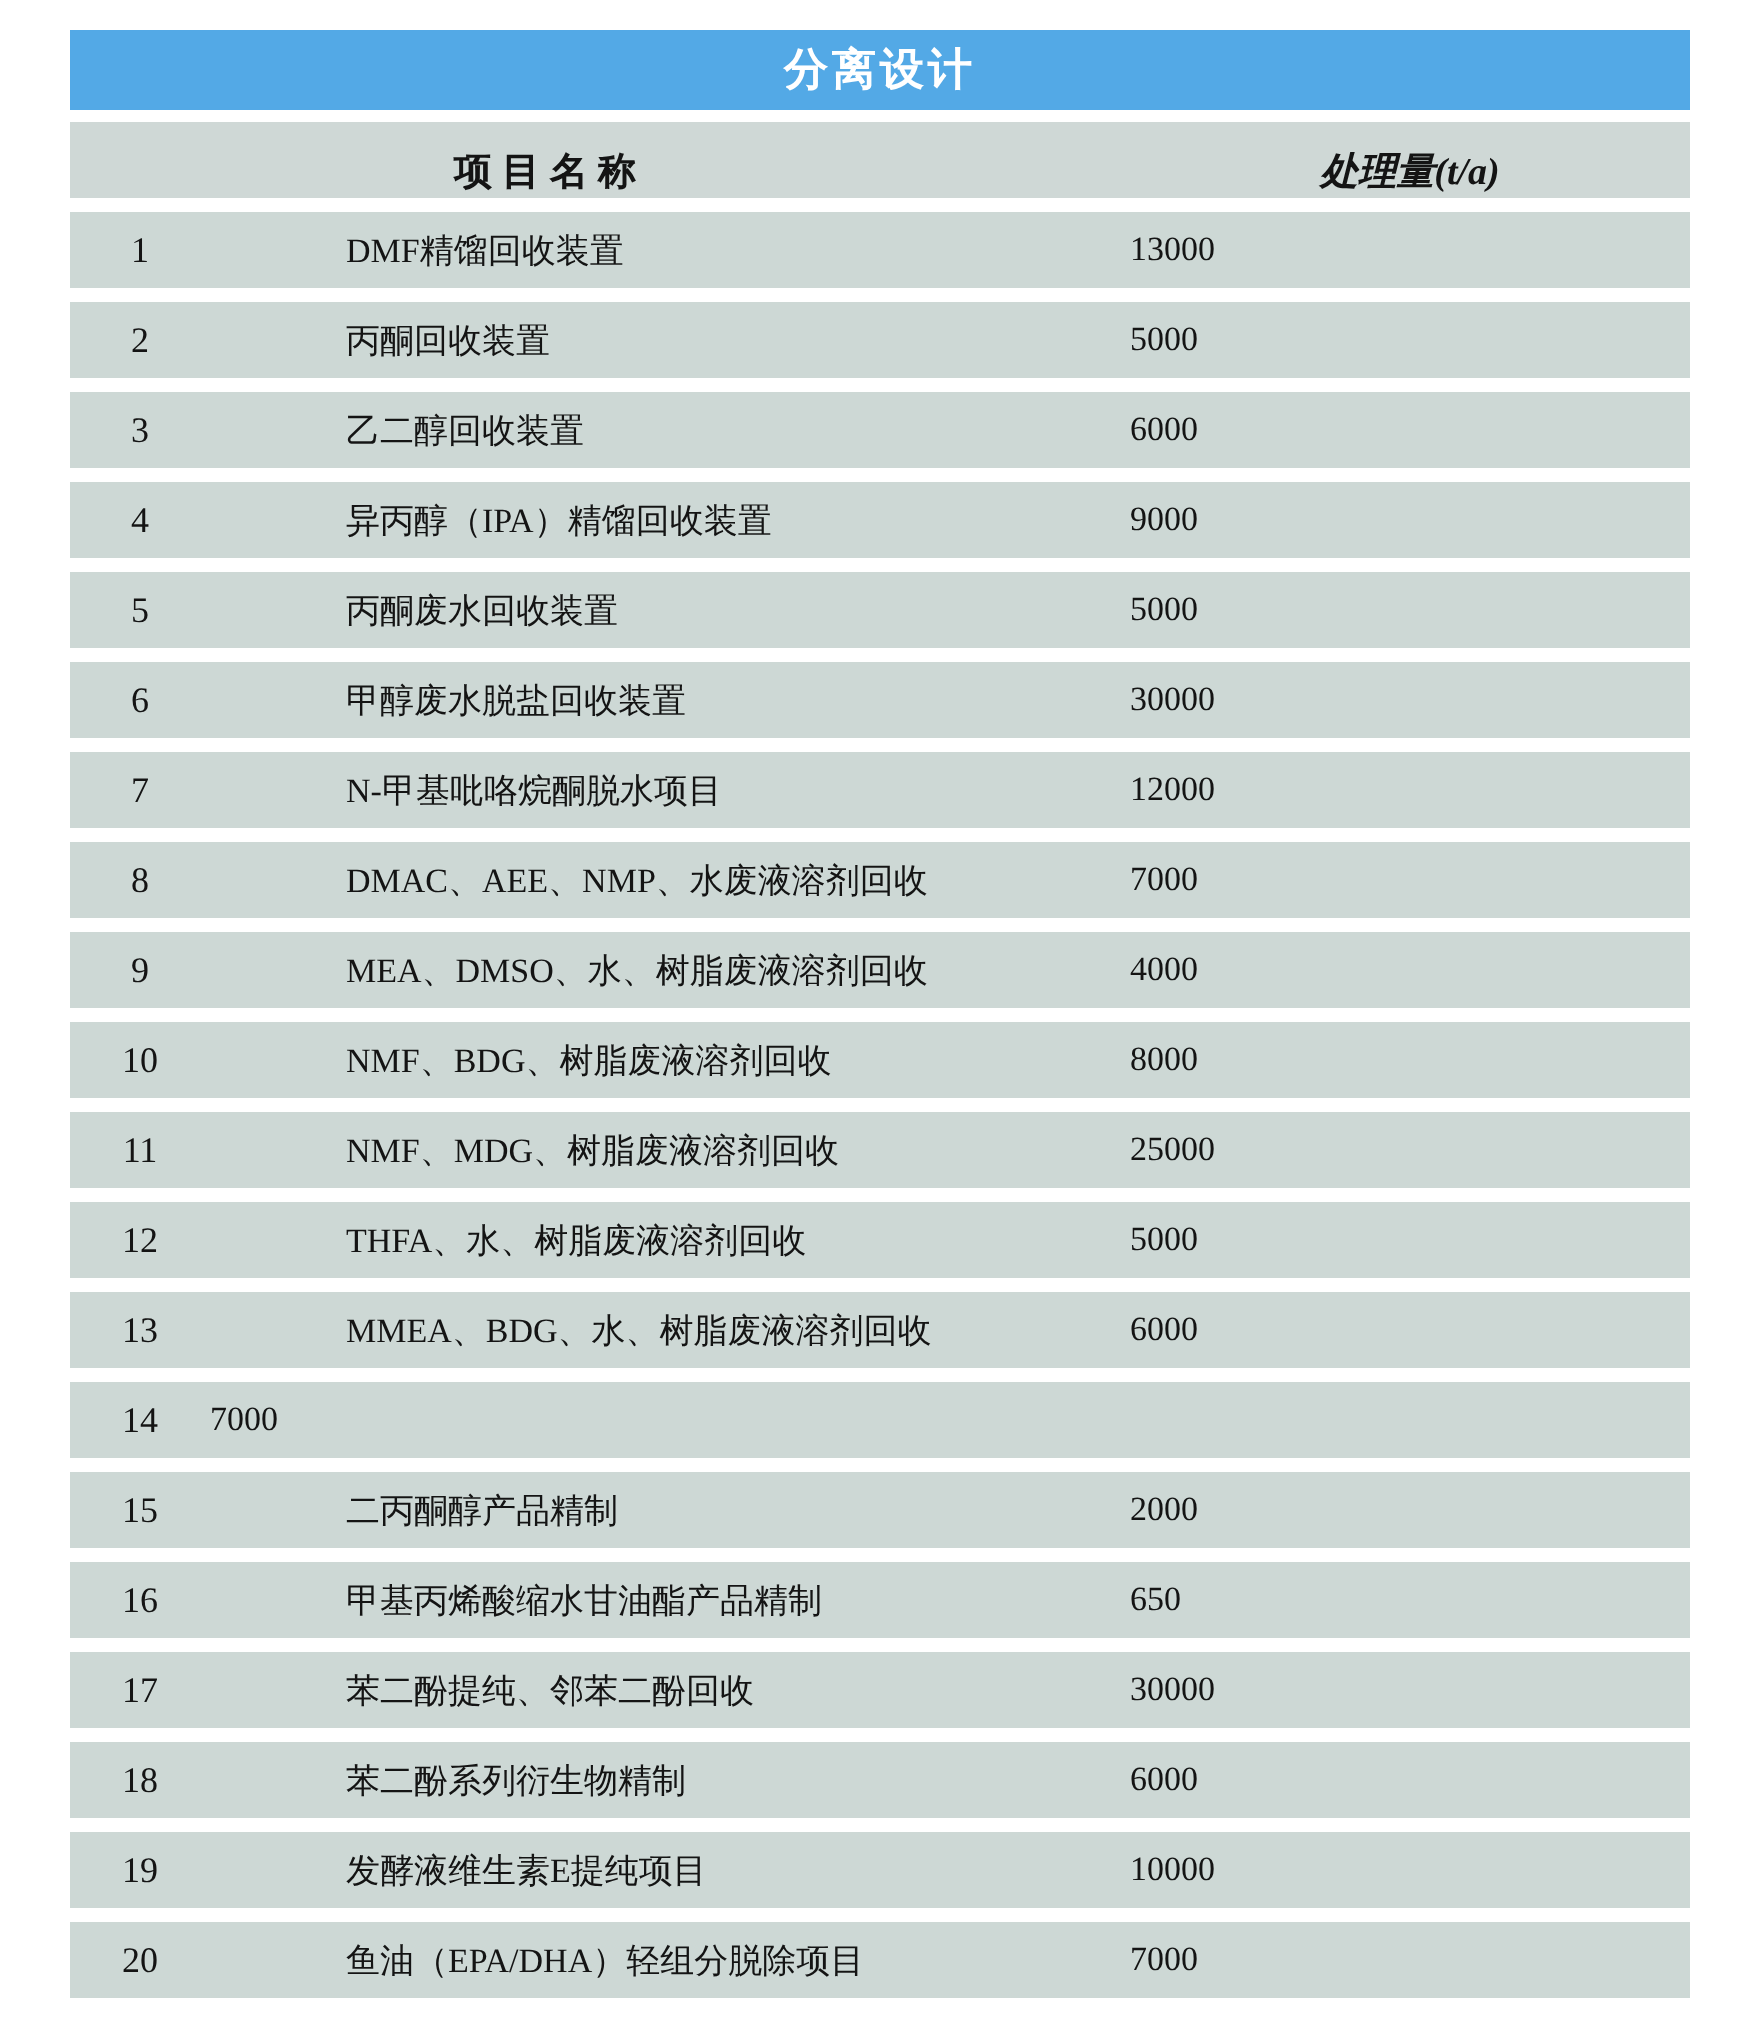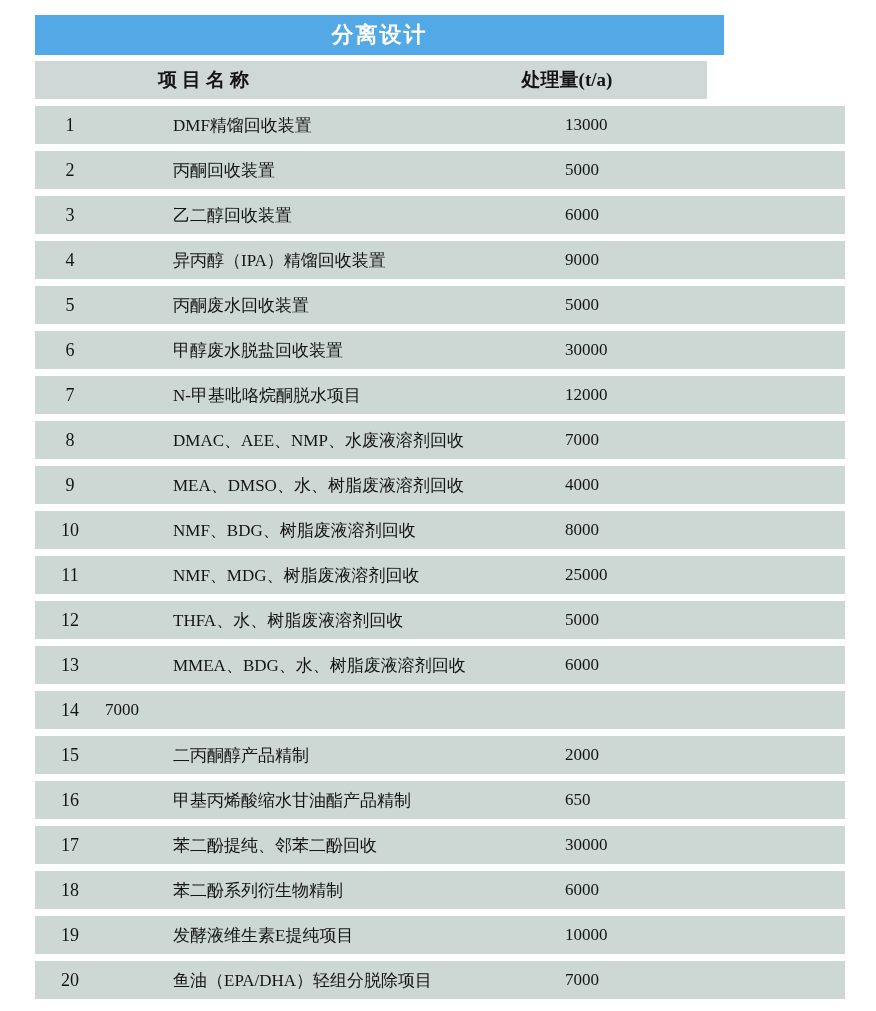--- a/index.html
+++ b/index.html
@@ -20,55 +20,56 @@
     width: 876px;
     height: 1011px;
     font-family: "Liberation Serif", "DejaVu Serif", serif;
     color: var(--text);
     overflow: hidden;
   }
   .page {
     padding: 15px 31px 0 35px;
   }
   .title-bar {
-    width: 689px;
+    width: 810px;
     height: 40px;
     background: var(--title-bar);
     display: flex;
     align-items: center;
     justify-content: center;
     margin-bottom: 6px;
   }
   .title-bar .title-text {
     font-family: "Liberation Sans", "DejaVu Sans", sans-serif;
     font-weight: bold;
     font-size: 22px;
     letter-spacing: 2px;
     color: var(--title-text);
   }
   .header-row {
-    width: 672px;
+    width: 810px;
     height: 38px;
     background: var(--header-row-bg);
     display: flex;
-    align-items: center;
+    align-items: flex-end;
     margin-bottom: 7px;
     font-weight: bold;
     font-size: 19px;
   }
   .h-name {
     flex: 1;
     text-align: center;
     padding-right: 50px;
     letter-spacing: 5px;
   }
   .h-value {
     width: 280px;
     text-align: center;
     letter-spacing: 0;
+    font-style: italic;
   }
   .row {
     width: 810px;
     height: 38px;
     background: var(--row-bg);
     display: flex;
     align-items: center;
     margin-bottom: 7px;
     font-size: 17px;
   }

